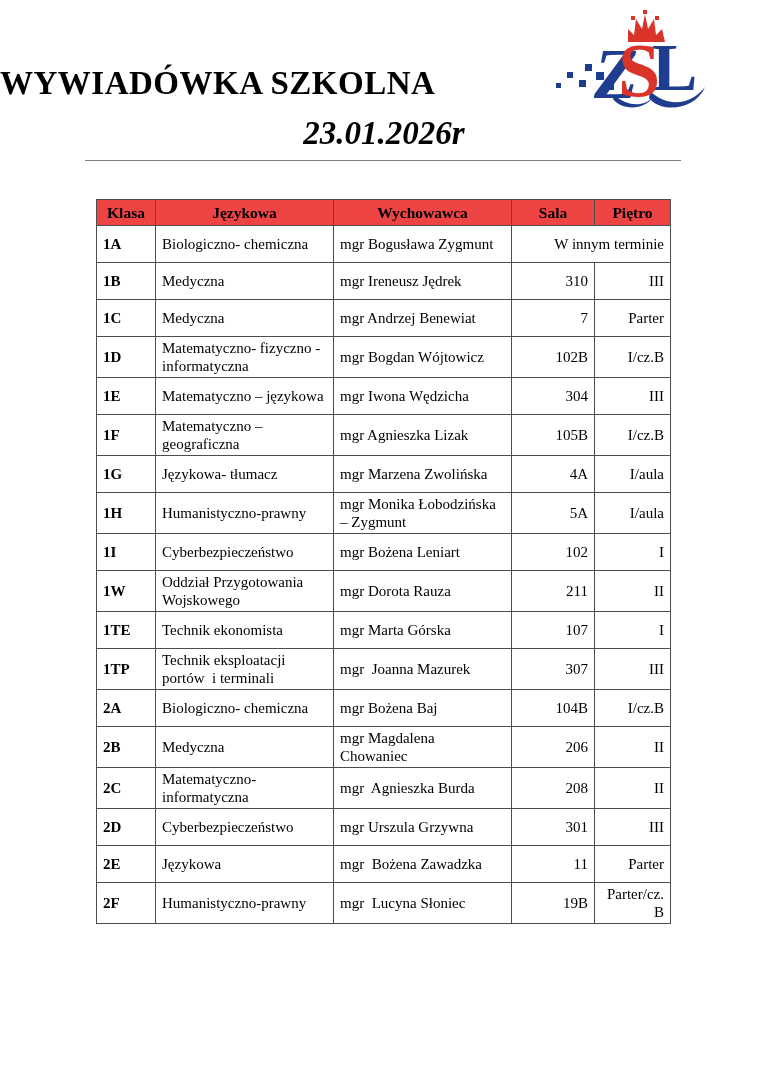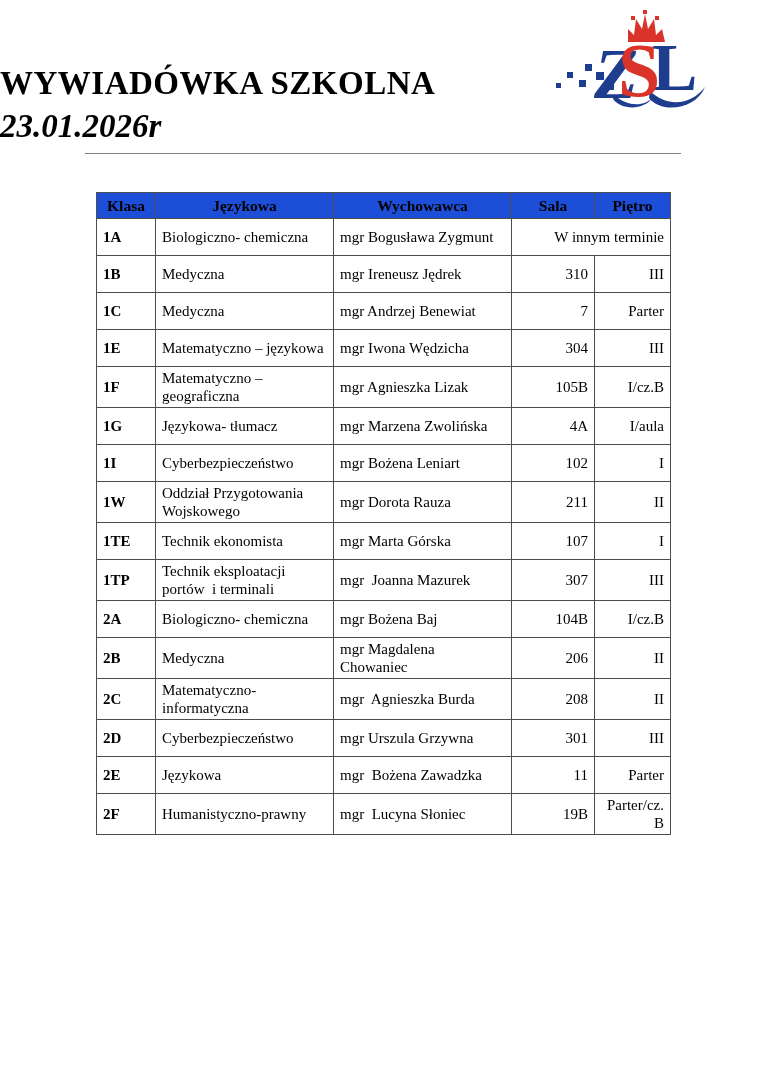--- a/index.html
+++ b/index.html
@@ -21,24 +21,25 @@
   }
   .title {
     margin: 0;
     padding-top: 65px;
     font-size: 33px;
     font-weight: bold;
     line-height: 1.1;
     letter-spacing: 0.5px;
   }
   .date {
+    text-align: center;
     font-size: 33px;
     font-weight: bold;
     font-style: italic;
-    margin-top: 9px;
+    margin-top: 16px;
     line-height: 1.0;
   }
   .divider {
     border: none;
     border-top: 1px solid #7f7f7f;
     margin: 10px 87px 0 85px;
   }
   .intro {
     margin: 22px 40px 0 90px;
     font-size: 15.5px;
@@ -58,21 +59,21 @@
     margin: 38px 0 0 96px;
     border-collapse: collapse;
     width: 574px;
     table-layout: fixed;
   }
   table.schedule th, table.schedule td {
     border: 1px solid #4d4d4d;
     overflow: hidden;
   }
   table.schedule th {
-    background: #1d4ed8;
+    background: #ef4444;
     font-size: 15.5px;
     font-weight: bold;
     height: 23px;
     padding: 1px 3px;
     text-align: center;
   }
   table.schedule td {
     font-size: 15px;
     height: 32px;
     padding: 2px 6px;
@@ -156,20 +157,27 @@
           <td class="pietro">III</td>
         </tr>
         <tr>
           <td class="klasa">1C</td>
           <td class="oddzial">Medyczna</td>
           <td class="wychowawca">mgr Andrzej Benewiat</td>
           <td class="sala">7</td>
           <td class="pietro">Parter</td>
         </tr>
         <tr>
+          <td class="klasa">1D</td>
+          <td class="oddzial">Matematyczno- fizyczno -informatyczna</td>
+          <td class="wychowawca">mgr Bogdan Wójtowicz</td>
+          <td class="sala">102B</td>
+          <td class="pietro">I/cz.B</td>
+        </tr>
+        <tr>
           <td class="klasa">1E</td>
           <td class="oddzial">Matematyczno – językowa</td>
           <td class="wychowawca">mgr Iwona Wędzicha</td>
           <td class="sala">304</td>
           <td class="pietro">III</td>
         </tr>
         <tr>
           <td class="klasa">1F</td>
           <td class="oddzial">Matematyczno – geograficzna</td>
           <td class="wychowawca">mgr Agnieszka Lizak</td>
@@ -177,20 +185,27 @@
           <td class="pietro">I/cz.B</td>
         </tr>
         <tr>
           <td class="klasa">1G</td>
           <td class="oddzial">Językowa- tłumacz</td>
           <td class="wychowawca">mgr Marzena Zwolińska</td>
           <td class="sala">4A</td>
           <td class="pietro">I/aula</td>
         </tr>
         <tr>
+          <td class="klasa">1H</td>
+          <td class="oddzial">Humanistyczno-prawny</td>
+          <td class="wychowawca">mgr Monika Łobodzińska – Zygmunt</td>
+          <td class="sala">5A</td>
+          <td class="pietro">I/aula</td>
+        </tr>
+        <tr>
           <td class="klasa">1I</td>
           <td class="oddzial">Cyberbezpieczeństwo</td>
           <td class="wychowawca">mgr Bożena Leniart</td>
           <td class="sala">102</td>
           <td class="pietro">I</td>
         </tr>
         <tr>
           <td class="klasa">1W</td>
           <td class="oddzial">Oddział Przygotowania Wojskowego</td>
           <td class="wychowawca">mgr Dorota Rauza</td>

